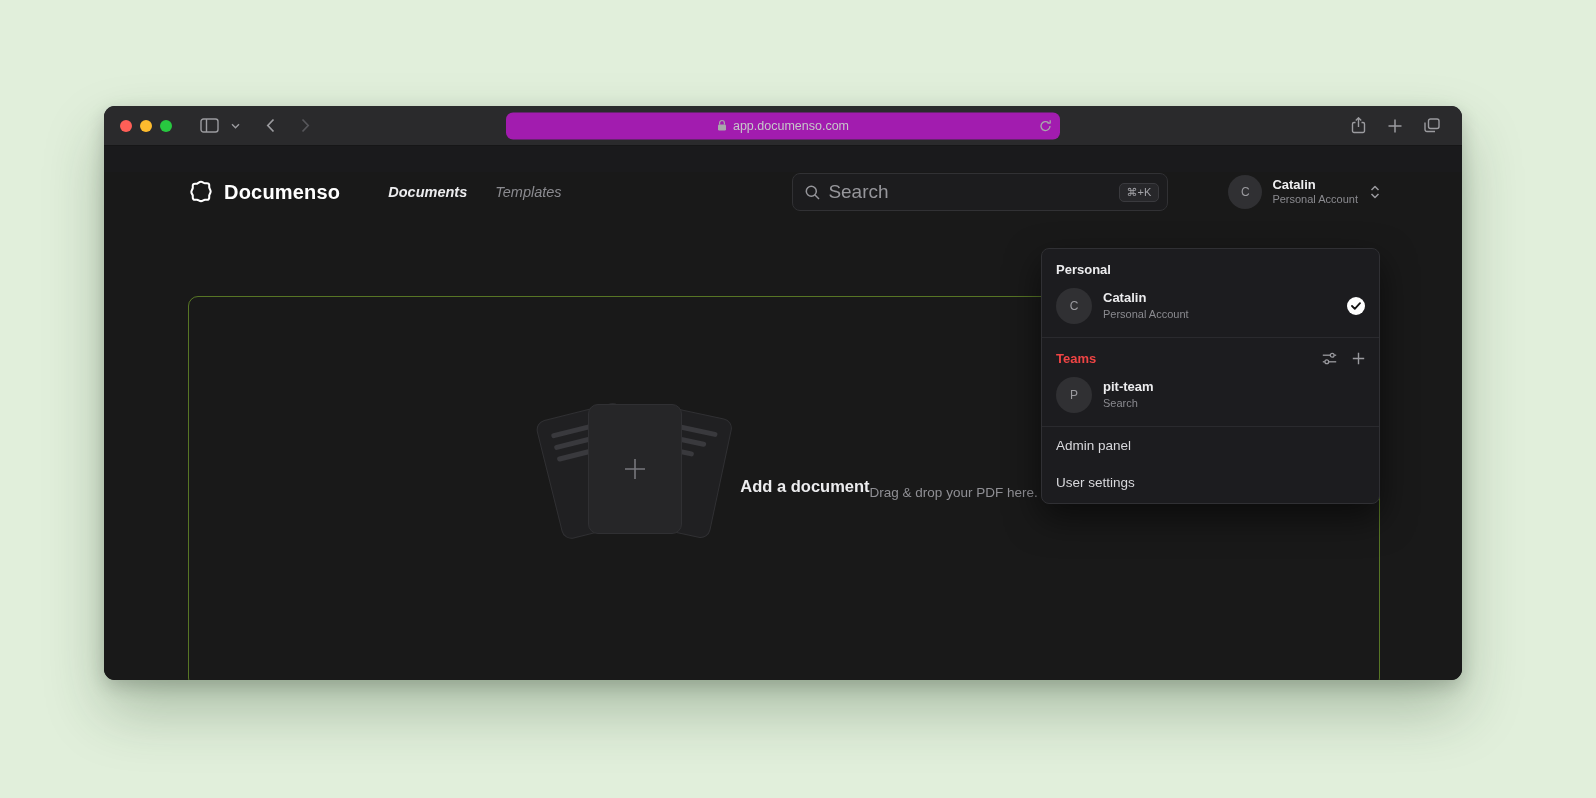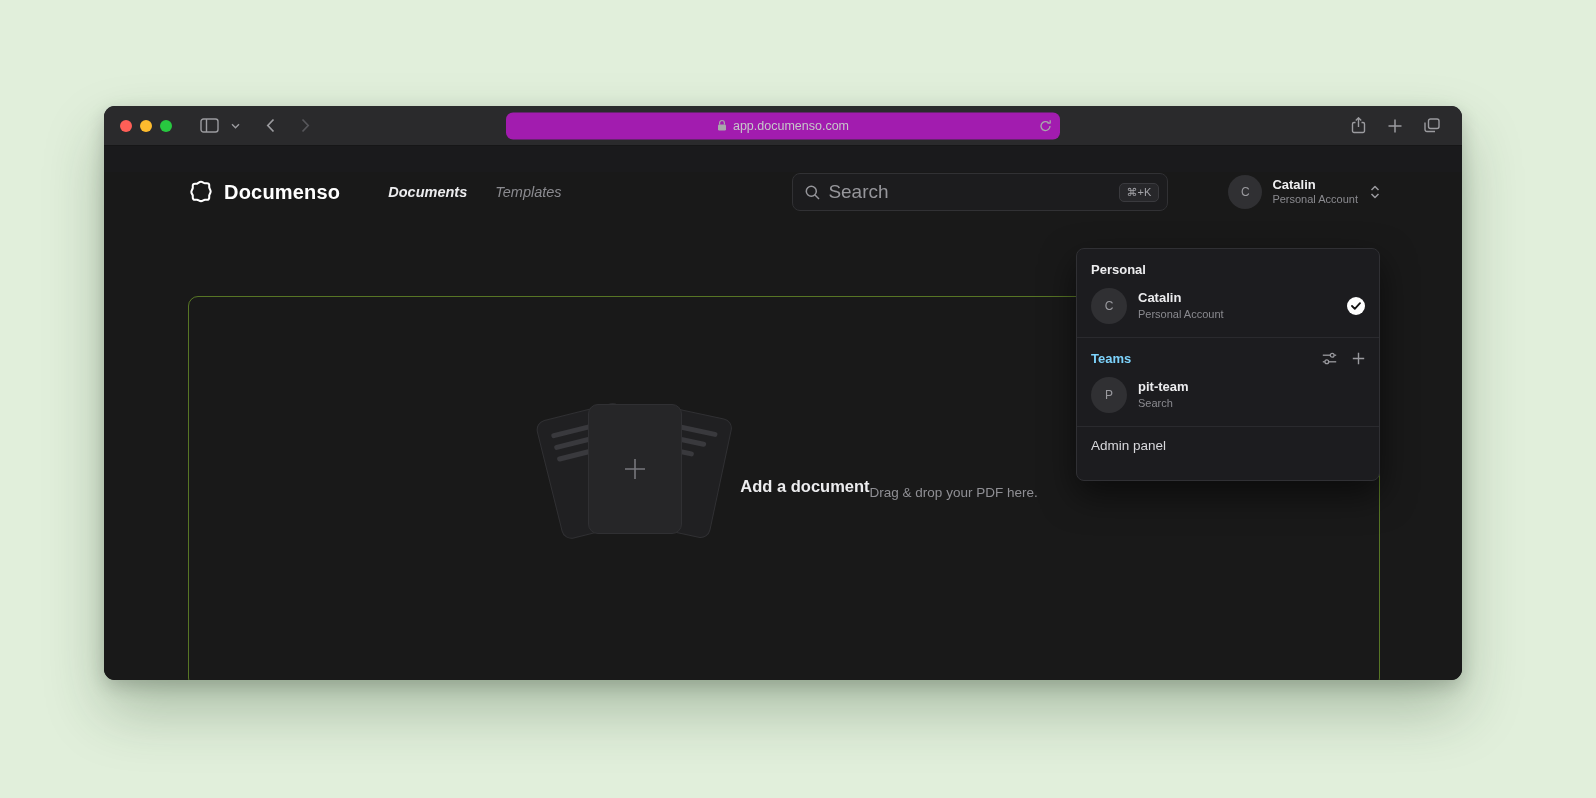--- a/index.html
+++ b/index.html
@@ -82,35 +82,35 @@
   .card.right { right:18px; transform:rotate(12deg);  background:#202022; }
   .card.mid {
     left:50%; top:4px; transform:translateX(-50%); width:94px; height:130px; z-index:2;
     background:#262628; display:flex; align-items:center; justify-content:center;
   }
   .card.mid .plus { color:#77777c; display:flex; }
   .dz-title { font-size:16.5px; font-weight:700; color:#ececee; margin-bottom:12px; }
   .dz-sub { font-size:13.5px; color:#8f8f94; }
   
   .menu {
-    position:absolute; top:76px; right:82px; width:304px; z-index:50;
+    position:absolute; top:76px; right:82px; width:339px; z-index:50;
     background:#1c1c1f; border:1px solid #303034; border-radius:8px;
-    box-shadow:0 14px 34px rgba(0,0,0,.55); padding-bottom:16px;
+    box-shadow:0 14px 34px rgba(0,0,0,.55); padding-bottom:2px;
   }
   .menu-section-label { font-size:13px; font-weight:700; color:#ececee; padding:13px 14px 9px; }
   .menu-acct-row { display:flex; align-items:center; gap:11px; padding:2px 14px 13px; cursor:pointer; }
   .menu-acct-name { font-size:13px; font-weight:600; color:#ececee; line-height:1.3; }
   .menu-acct-sub { font-size:11px; color:#8a8a8f; line-height:1.3; }
   .check-circle {
     margin-left:auto; width:18px; height:18px; border-radius:50%; background:#fff;
     display:flex; align-items:center; justify-content:center; color:#111;
   }
   .menu-divider { height:1px; background:#2a2a2e; }
   .teams-head { display:flex; align-items:center; padding:13px 14px 9px; }
-  .teams-head .label { font-size:13px; font-weight:700; color:#7dd3fc; }
+  .teams-head .label { font-size:13px; font-weight:700; color:#ef4444; }
   .teams-icons { margin-left:auto; display:flex; gap:15px; color:#9a9a9f; }
   .teams-icons span { display:flex; cursor:pointer; }
   .menu-item { font-size:13.5px; color:#d8d8dc; padding:11px 14px; cursor:pointer; }
   .menu-item.danger { color:#ef4444; }
   svg { display:block; }
 </style>
 </head>
 <body>
 
 <div class="window">
@@ -289,16 +289,17 @@
         <div class="avatar md">P</div>
         <div>
           <div class="menu-acct-name">pit-team</div>
           <div class="menu-acct-sub">Search</div>
         </div>
       </div>
 
       <div class="menu-divider"></div>
 
       <div class="menu-item">Admin panel</div>
+      <div class="menu-item">User settings</div>
     </div>
 
   </div>
 </div>
 
 </body></html>

